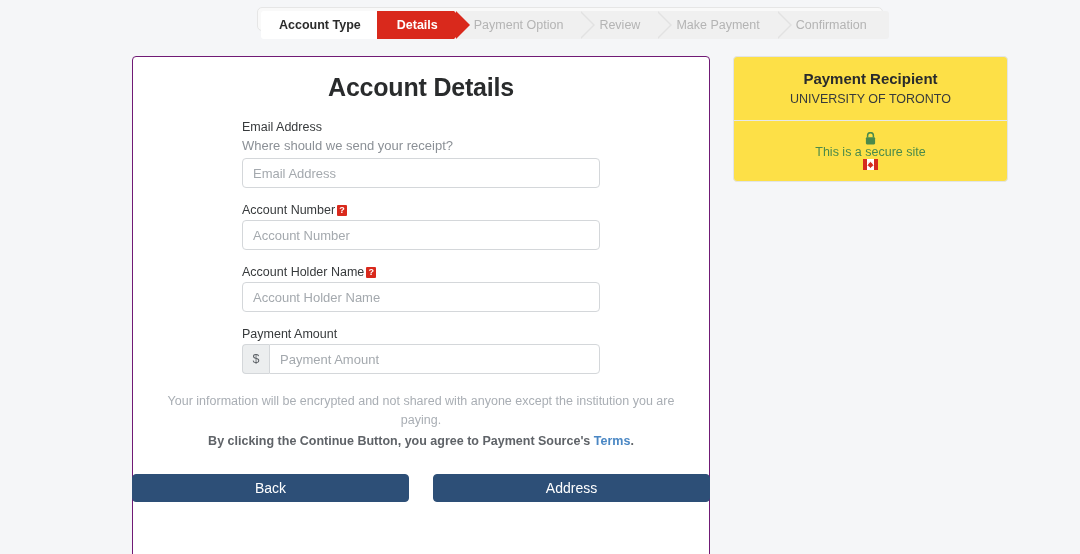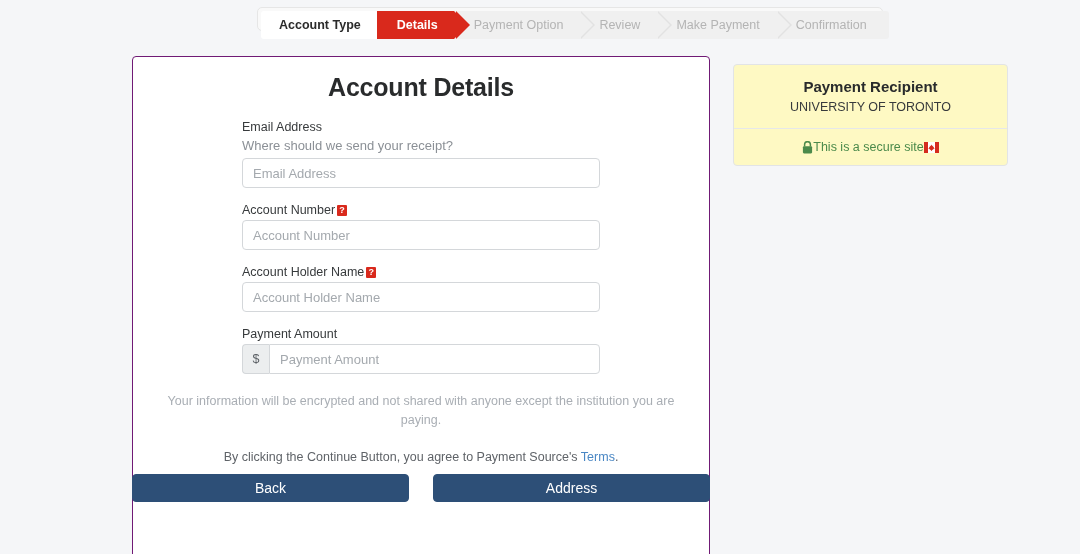--- a/index.html
+++ b/index.html
@@ -192,37 +192,37 @@
     color: #a9aeb4;
     line-height: 19px;
     padding: 0 28px;
     margin-top: 18px;
   }
   .terms-line {
     text-align: center;
     font-size: 12.5px;
     color: #5f6368;
     line-height: 19px;
-    margin-top: 18px;
+    margin-top: 2px;
+    font-weight: bold;
   }
   .terms-link {
     color: #4a87c4;
     text-decoration: none;
   }
 
   
   .side-card {
     position: absolute;
     left: 733px;
     top: 56px;
     width: 275px;
-    background: #fef9c3;
+    background: #fde047;
     border: 1px solid #e2e4e6;
     border-radius: 4px;
-    margin-top: 8px;
   }
   .side-head {
     padding: 12px 10px 12px;
     text-align: center;
     border-bottom: 1px solid #e6e8ea;
   }
   .side-title {
     font-size: 15px;
     font-weight: bold;
     color: #292b2c;
@@ -236,20 +236,21 @@
   }
   .side-secure {
     padding: 11px 10px;
     text-align: center;
     font-size: 12.5px;
     color: #4b8a4b;
     display: flex;
     align-items: center;
     justify-content: center;
     gap: 0;
+    flex-direction: column;
   }
   .lock-icon { display: inline-block; line-height: 0; }
   .flag-icon {
     display: inline-block;
     width: 15px;
     height: 11px;
     position: relative;
     vertical-align: -1px;
   }
 

